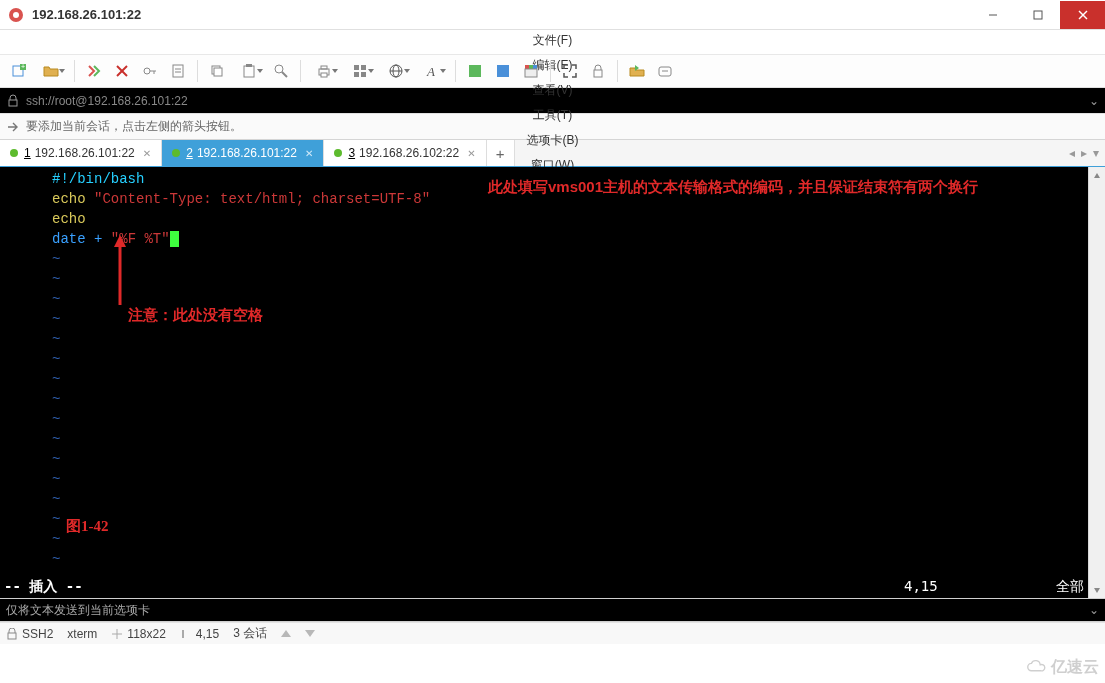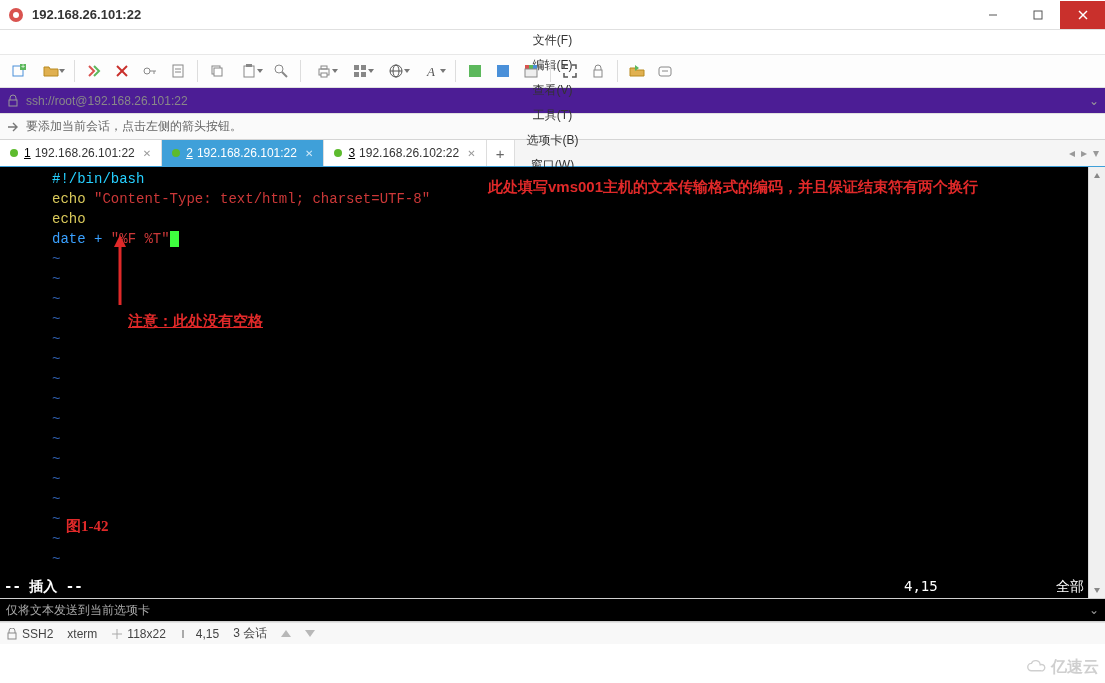--- a/index.html
+++ b/index.html
@@ -22,21 +22,21 @@
 
   
   .toolbar { display: flex; align-items: center; height: 34px; background: #fdfdfd; border-top: 1px solid #e8e8e8; border-bottom: 1px solid #e0e0e0; padding: 0 6px; gap: 2px; }
   .tbtn { width: 26px; height: 26px; display: flex; align-items: center; justify-content: center; border-radius: 2px; cursor: pointer; color: #555; }
   .tbtn svg { width: 16px; height: 16px; }
   .tsep { width: 1px; height: 22px; background: #ddd; margin: 0 4px; }
   .tbtn.dd { width: 34px; position: relative; }
   .tbtn.dd::after { content: ''; position: absolute; right: 3px; top: 11px; border-left: 3px solid transparent; border-right: 3px solid transparent; border-top: 4px solid #777; }
 
   
-  .addrbar { display: flex; align-items: center; height: 26px; border-bottom: 1px solid #e0e0e0; padding: 0 6px; background: #4c1d95; }
+  .addrbar { display: flex; align-items: center; height: 26px; border-bottom: 1px solid #e0e0e0; padding: 0 6px; background: #000000; }
   .addrbar .lock { width: 14px; height: 14px; margin-right: 6px; }
   .addrbar .addr { color: #888; flex: 1; }
   .addrbar .chev { color: #999; }
 
   
   .hintbar { display: flex; align-items: center; height: 26px; border-bottom: 1px solid #d5d5d5; padding: 0 6px; background: #fafafa; color: #666; }
   .hintbar svg { width: 14px; height: 14px; margin-right: 6px; }
 
   
   .tabrow { display: flex; align-items: stretch; height: 27px; background: #f5f5f5; border-bottom: 1px solid #3fa0d9; }
@@ -57,21 +57,21 @@
   .terminal { flex: 1; padding: 2px 4px 0 4px; font-family: "Consolas", "Courier New", monospace; font-size: 14px; line-height: 20px; color: #fff; position: relative; margin-left: 48px; }
   .term-line { white-space: pre; }
   .c-cyan { color: #26d0ff; } 
   .c-yellow { color: #d8c85a; }
   .c-red { color: #cc3838; }
   .c-blue { color: #39a0ff; }
   .tilde { color: #3060b0; }
   .cursor-block { display: inline-block; width: 9px; height: 16px; background: #3fff3f; vertical-align: text-bottom; }
   .annot { position: absolute; color: #e02929; font-family: "Microsoft YaHei", sans-serif; font-weight: bold; font-size: 15px; }
   .annot.top { top: 10px; left: 440px; }
-  .annot.side { top: 144px; left: 80px; text-decoration: underline; }
+  .annot.side { top: 138px; left: 80px; }
   .figlabel { position: absolute; left: 18px; bottom: 42px; color: #e02929; font-family: "Microsoft YaHei"; font-weight: bold; font-size: 15px; }
   .arrow { position: absolute; left: 64px; top: 68px; }
   .term-statusline { display: flex; color: #fff; font-family: "Consolas", monospace; font-size: 14px; padding: 0 4px 2px 4px; background: #000; }
   .term-statusline .mode { flex: 0 0 auto; font-weight: bold; }
   .term-statusline .gap { flex: 1; }
   .term-statusline .pos { width: 120px; }
   .term-statusline .pct { width: 60px; text-align: right; }
   .scrollbar { width: 17px; background: #f0f0f0; border-left: 1px solid #d8d8d8; display: flex; flex-direction: column; }
   .scrollbar .arrow-btn { height: 17px; display: flex; align-items: center; justify-content: center; background: #f0f0f0; cursor: pointer; }
   .scrollbar .track { flex: 1; background: #f0f0f0; }

